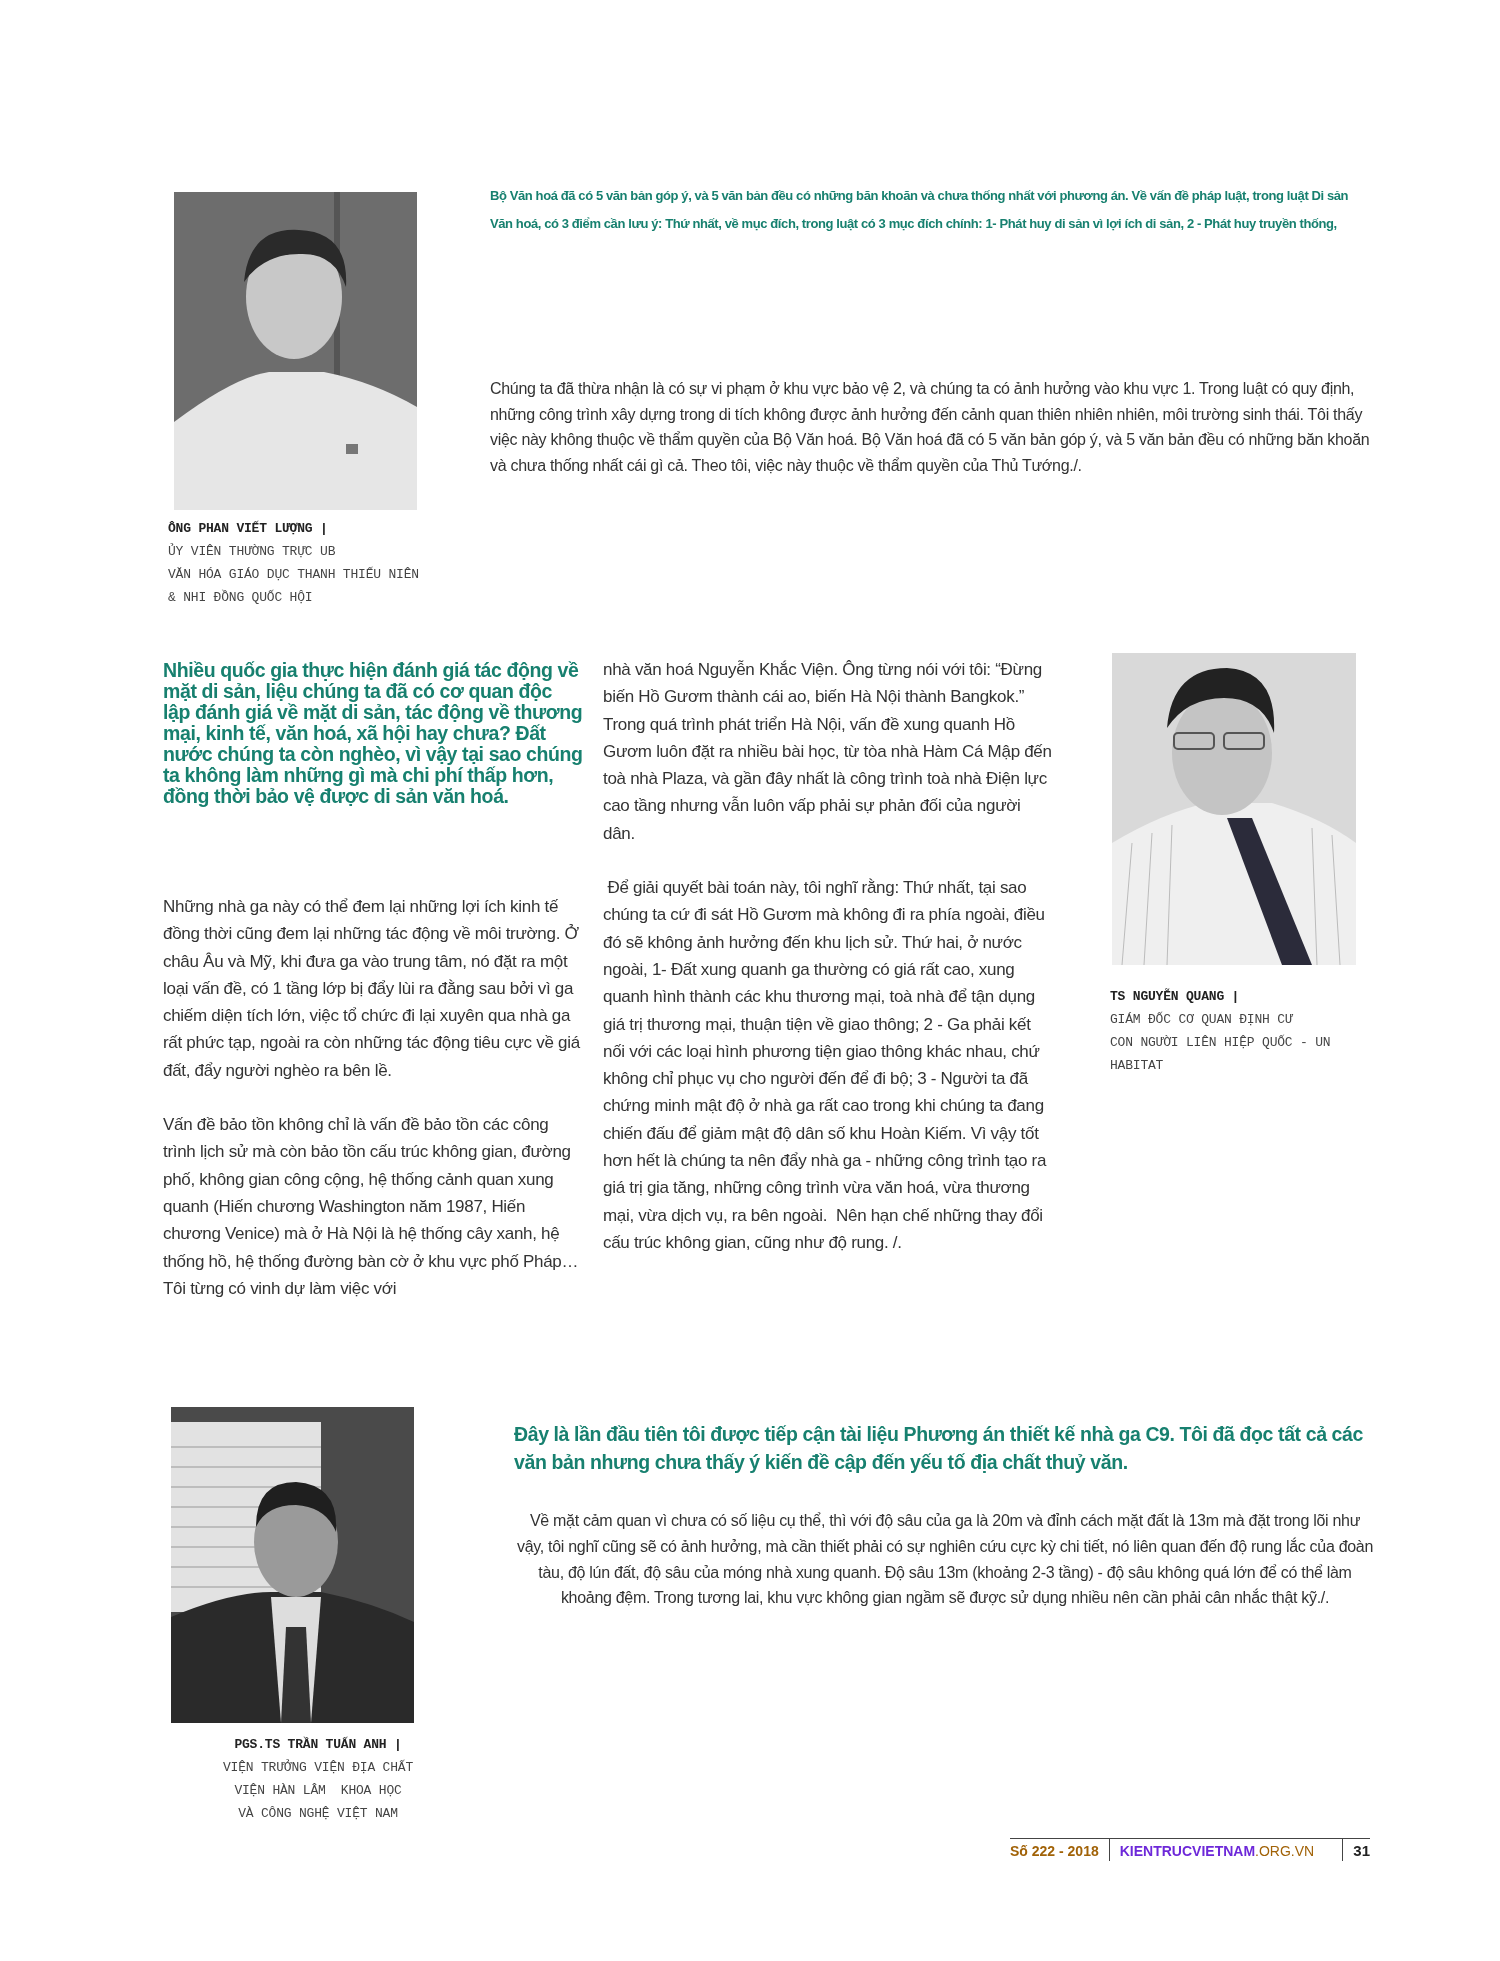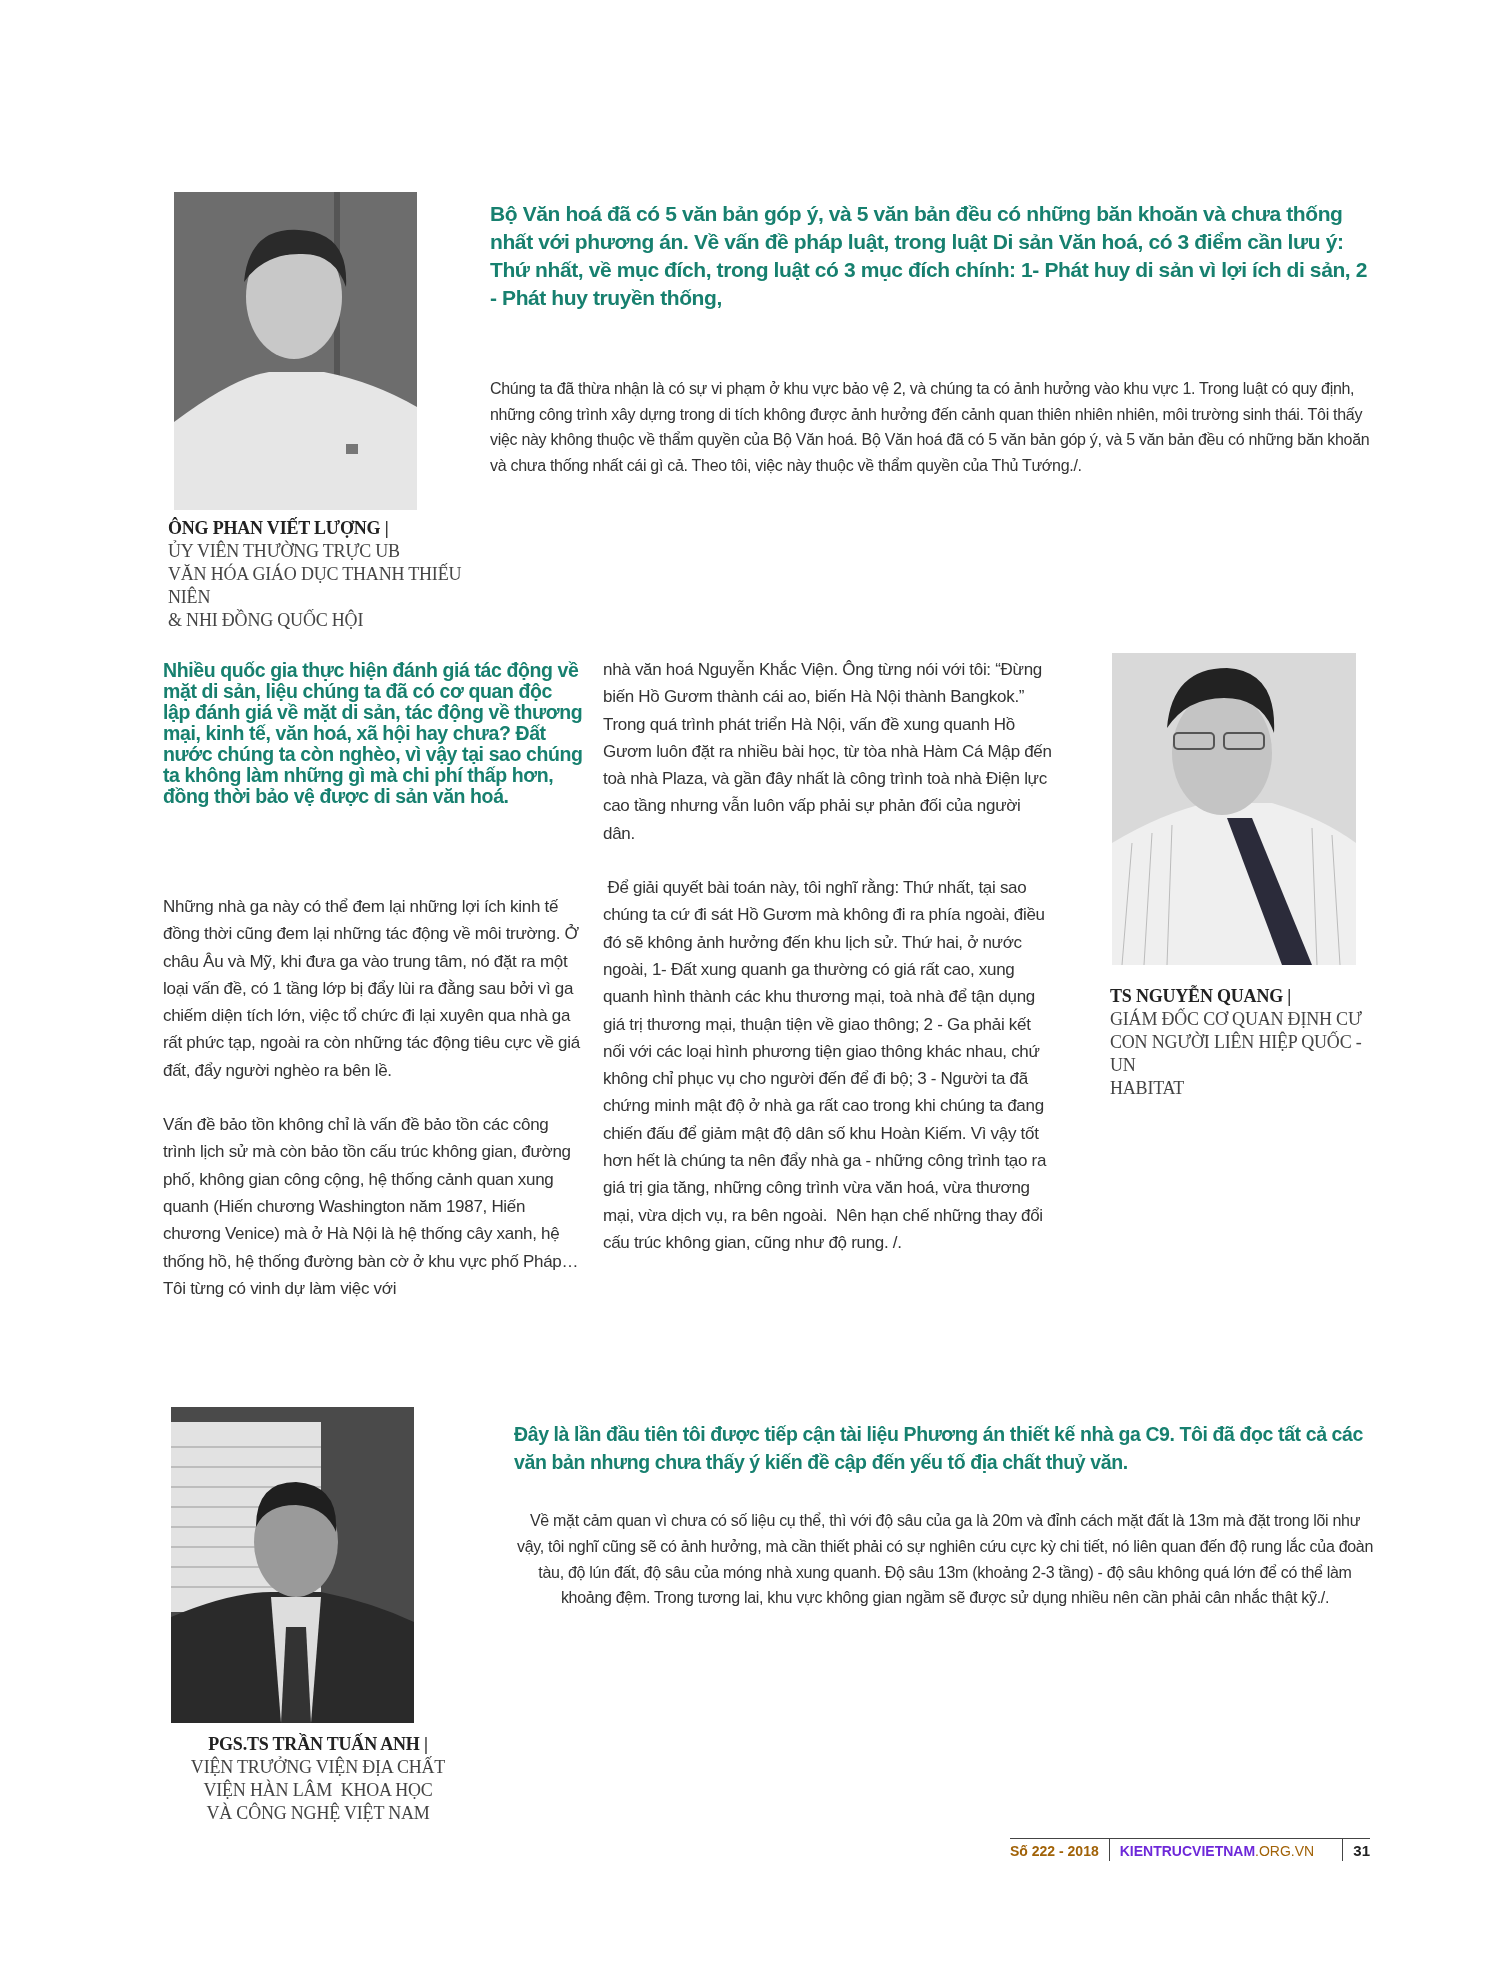--- a/index.html
+++ b/index.html
@@ -1,29 +1,29 @@
 <!DOCTYPE html>
 <html><head>
 <meta charset="utf-8">
 <style>
   html, body { margin: 0; padding: 0; background: #ffffff; }
   body { width: 1500px; height: 1961px; position: relative; overflow: hidden;
          font-family: "Liberation Sans", sans-serif; color: #333333; }
   .photo { position: absolute; overflow: hidden; background: #777; }
   .photo svg { display: block; width: 100%; height: 100%; }
-  .caption { position: absolute; font-family: Liberation Serif, serif; font-size: 18px;
+  .caption { position: absolute; font-family: Liberation Mono, monospace; font-size: 13px;
              line-height: 23px; color: #333; letter-spacing: -0.2px; }
   .caption .name { font-weight: bold; color: #222; display: block; }
   .caption .role { display: block; text-transform: uppercase; color: #444; }
   .lead { position: absolute; font-family: "Liberation Sans", sans-serif; font-weight: bold;
           color: #17806f; letter-spacing: -0.4px; }
   .body { position: absolute; font-family: "Liberation Sans", sans-serif; color: #333;
           letter-spacing: -0.3px; }
   .body p { margin: 0; }
-  #lead1 { left: 490px; top: 200px; width: 880px; font-size: 21px; line-height: 28px; }
+  #lead1 { left: 490px; top: 182px; width: 880px; font-size: 13px; line-height: 28px; }
   #body1 { left: 490px; top: 376px; width: 880px; font-size: 16px; line-height: 25.5px; }
   #lead2 { left: 163px; top: 660px; width: 420px; font-size: 19.5px; line-height: 21px; }
   #col1 { left: 163px; top: 893px; width: 420px; font-size: 17px; line-height: 27.3px; }
   #col1 p + p { margin-top: 27px; }
   #col2 { left: 603px; top: 656px; width: 450px; font-size: 17px; line-height: 27.3px; }
   #col2 p + p { margin-top: 27px; }
   #lead3 { left: 514px; top: 1420px; width: 860px; font-size: 19.5px; line-height: 28px; }
   #body3 { left: 515px; top: 1508px; width: 860px; font-size: 16px; line-height: 25.8px; text-align: center; }
   .footer { position: absolute; left: 1010px; top: 1838px; width: 360px; height: 22px;
             border-top: 1px solid #444; display: flex; align-items: center; font-size: 14px; }

